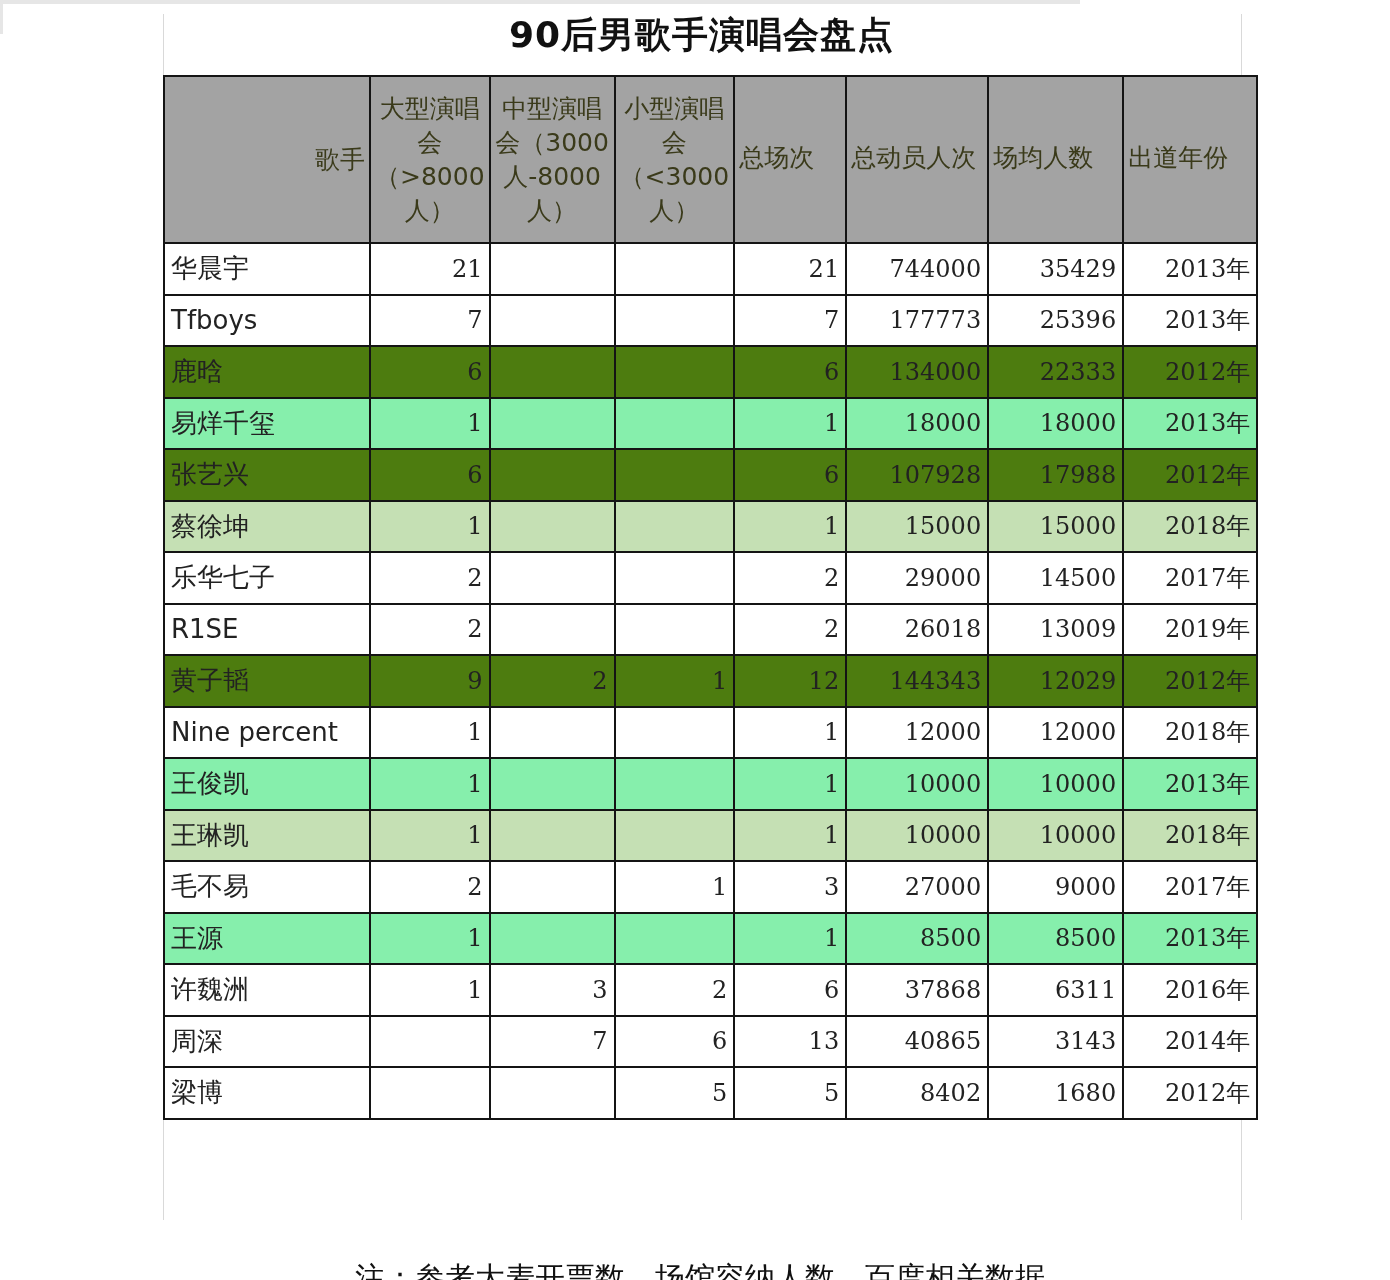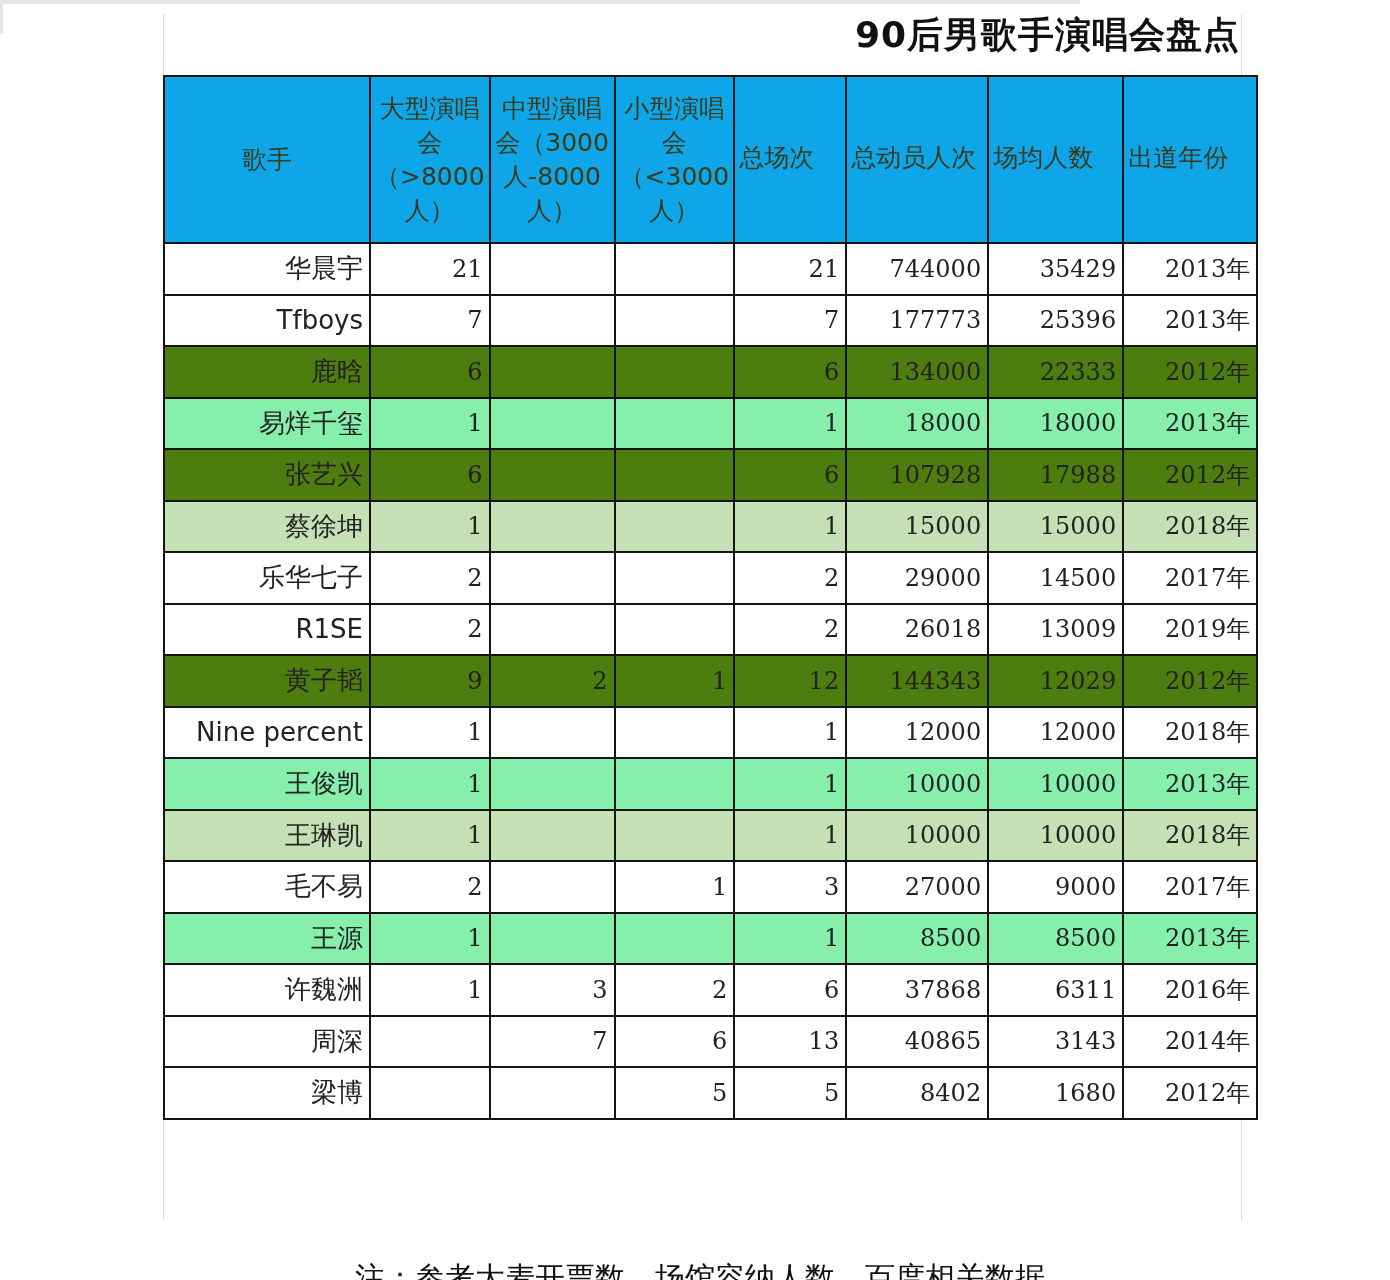--- a/index.html
+++ b/index.html
@@ -36,21 +36,21 @@
     background: #fff;
     border-left: 1px solid #d9d9d9;
     border-right: 1px solid #d9d9d9;
   }
   .title {
     position: absolute;
     left: 163px;
     top: 10px;
     width: 1077px;
     height: 60px;
-    text-align: right;
+    text-align: center;
     font-family: "DejaVu Sans", sans-serif;
     font-weight: bold;
     font-size: 36px;
     line-height: 50px;
     letter-spacing: 1px;
     color: #111;
   }
   table.data {
     position: absolute;
     left: 163px;
@@ -58,42 +58,42 @@
     border-collapse: collapse;
     table-layout: fixed;
   }
   table.data td, table.data th {
     border: 2.5px solid #141414;
     padding: 0 4px;
     overflow: hidden;
     white-space: nowrap;
   }
   table.data th {
-    background: #0ea5e9;
+    background: #a3a3a3;
     height: 165px;
     font-weight: normal;
     font-size: 25px;
     color: #3a3a1a;
     line-height: 34px;
     vertical-align: middle;
     white-space: normal;
   }
-  th.h-left { text-align: center; padding-left: 6px; }
+  th.h-left { text-align: right; padding-left: 6px; }
   th.h-center { text-align: center; padding: 0 2px; }
   th.h-nowrap { text-align: left; white-space: nowrap; padding-left: 6px; font-family: Liberation Mono, monospace; }
   table.data td {
     height: 49.5px;
     font-family: "DejaVu Serif", serif;
     font-size: 24px;
     text-align: right;
     padding-right: 6px;
     color: #222;
   }
   table.data td.name {
-    text-align: right;
+    text-align: left;
     padding-left: 6px;
     font-family: "DejaVu Sans", sans-serif;
     font-size: 26px;
   }
   td.name.latin {
     font-family: "DejaVu Sans Mono", monospace;
     font-size: 24px;
   }
   tr.hl-none td { background: #ffffff; }
   tr.hl-peach td { background: #4d7c0f; }

